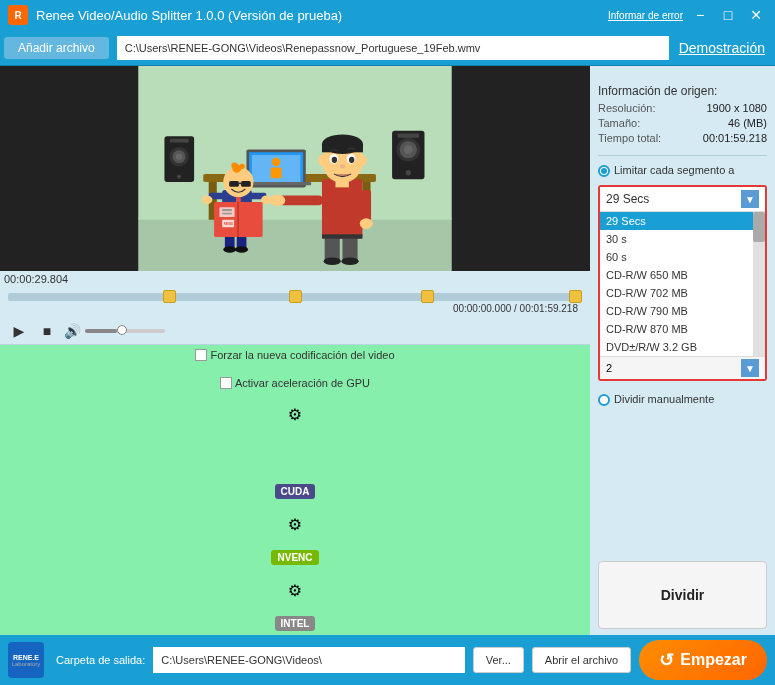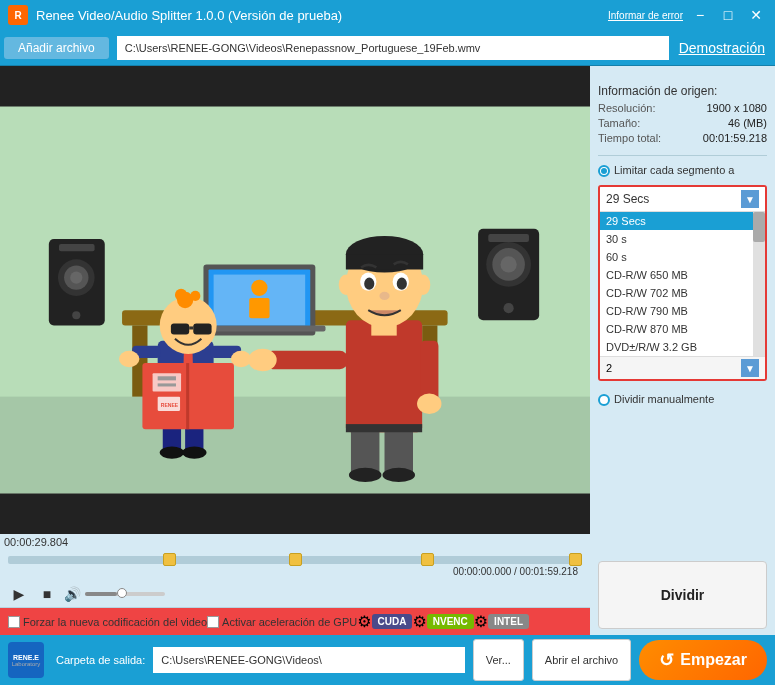--- a/index.html
+++ b/index.html
@@ -263,47 +263,48 @@
       top: -4px; left: 40%;
       width: 10px; height: 10px;
       background: white;
       border: 1px solid #888;
       border-radius: 50%;
       cursor: pointer;
     }
     
     
     .options-bar {
-      background: #ef4444;
+      background: #86efac;
       padding: 4px 8px;
       display: flex;
       align-items: center;
-      gap: 0;
+      gap: 16px;
       flex-wrap: wrap;
       border-top: 1px solid #b8d4e0;
+      flex-direction: column;
     }
     .checkbox-item {
       display: flex; align-items: center; gap: 3px;
       font-size: 11px; color: #333;
     }
     .checkbox-box {
       width: 12px; height: 12px;
       border: 1px solid #999;
       background: white;
       cursor: pointer;
     }
     .badge {
       padding: 2px 6px;
       border-radius: 3px;
       font-size: 10px;
       font-weight: bold;
       color: white;
       cursor: pointer;
     }
-    .badge-cuda { background: #4a4a8a; }
+    .badge-cuda { background: #4a4a8a; margin-top: 44px; }
     .badge-nvenc { background: #76b900; }
     .badge-intel { background: #888; }
 
     
     .footer {
       background: #1a9fd4;
       height: 50px;
       display: flex;
       align-items: center;
       padding: 0 8px;
@@ -319,21 +320,21 @@
       flex: 1;
       height: 26px;
     }
     .footer-btn {
       background: white;
       border: 1px solid #ccc;
       padding: 4px 12px;
       font-size: 11px;
       color: #333;
       cursor: pointer;
-      height: 42px;
+      height: 26px;
       border-radius: 3px;
     }
     .start-btn {
       background: linear-gradient(135deg, #ff8c00, #ff6600);
       border: none;
       border-radius: 25px;
       padding: 8px 20px;
       color: white;
       font-size: 16px;
       font-weight: bold;

